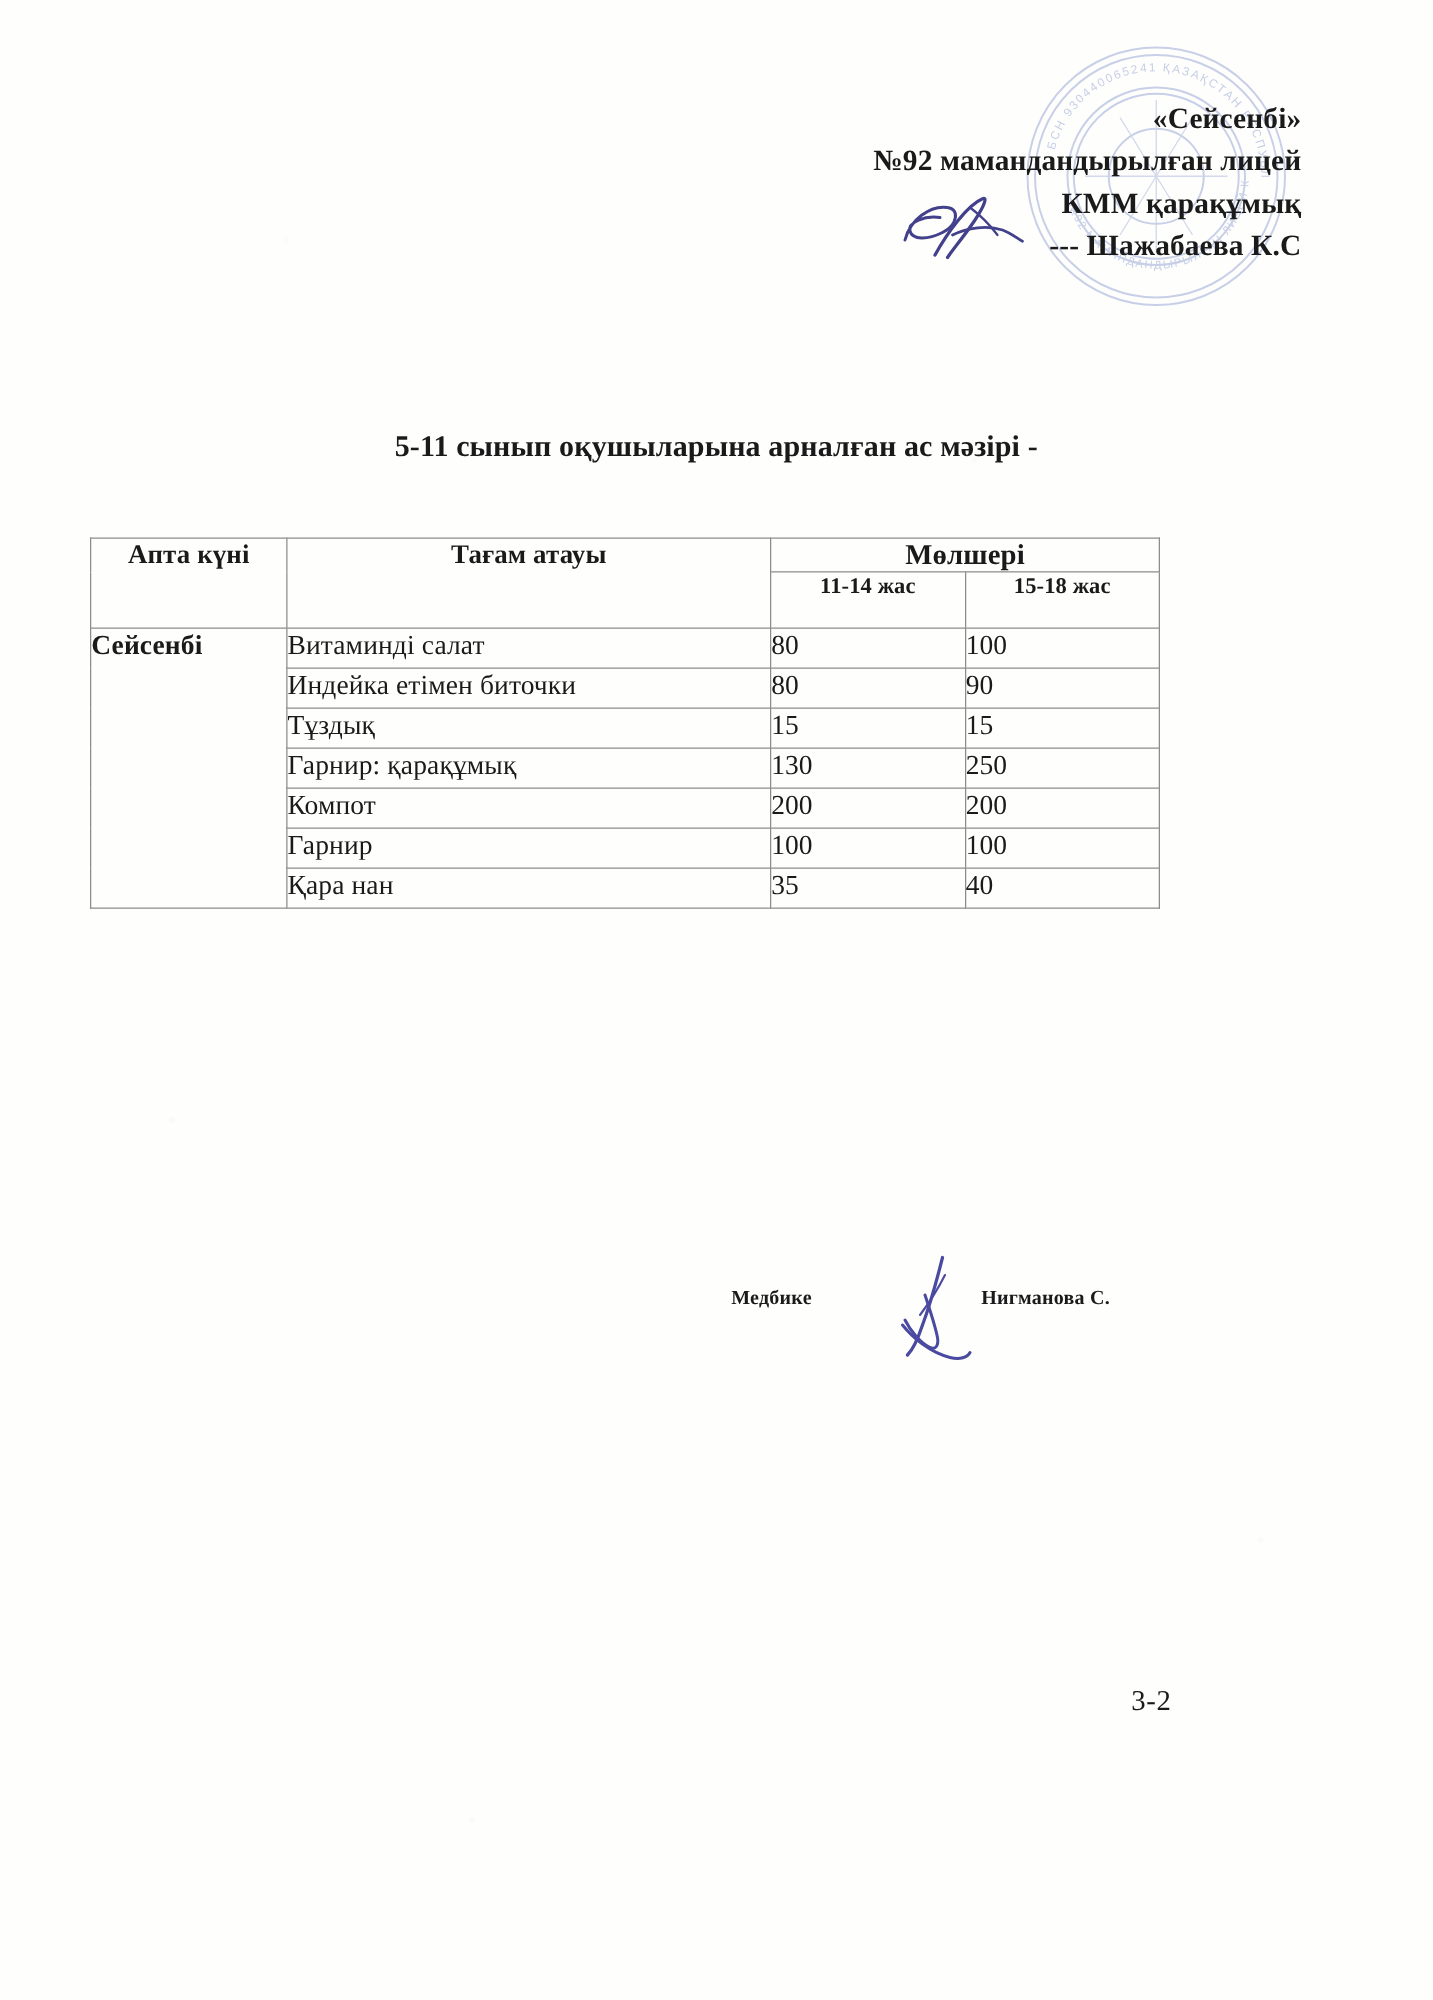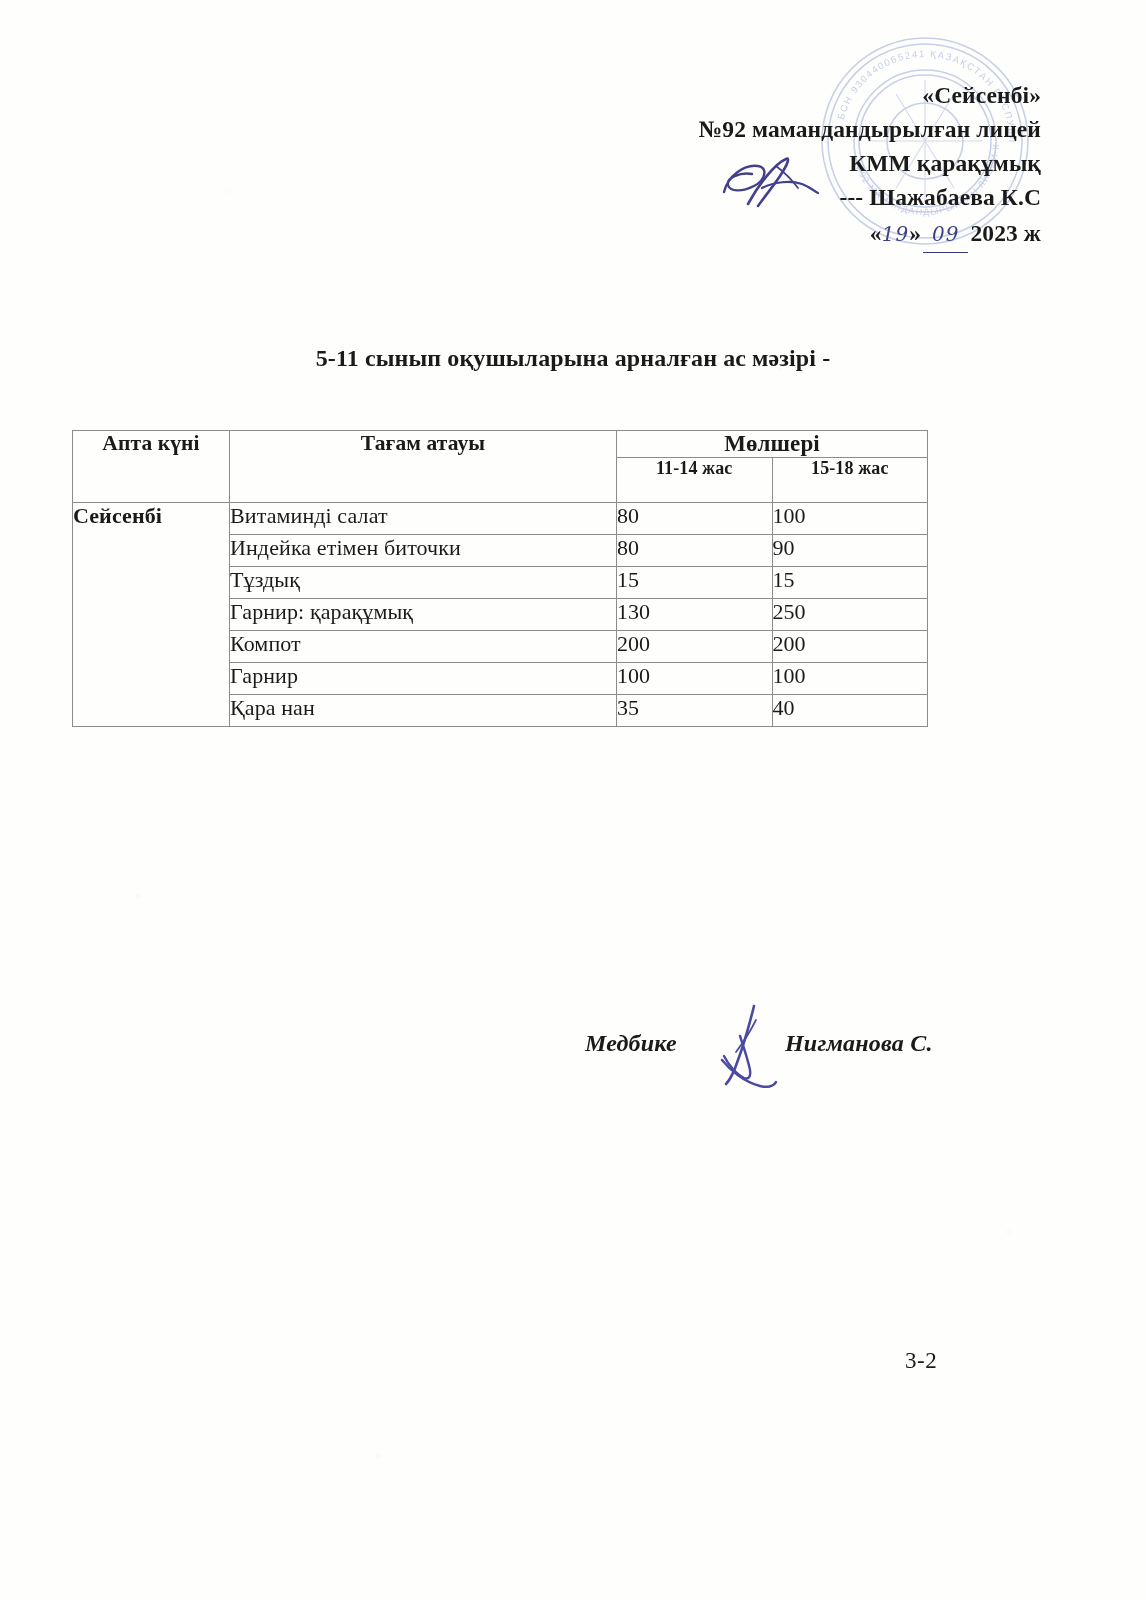--- a/index.html
+++ b/index.html
@@ -172,23 +172,22 @@
   }
 
   
   .footer-sign {
     position: absolute;
     top: 1022px;
     left: 585px;
     width: 420px;
     height: 50px;
     font-weight: bold;
-    font-size: 24px;
+    font-size: 16px;
     letter-spacing: .2px;
-    font-style: italic;
   }
   .sign-role {
     position: absolute;
     left: 0;
     top: 8px;
     white-space: nowrap;
   }
   .sign-name {
     position: absolute;
     left: 200px;
@@ -245,23 +244,20 @@
     </text>
   </svg>
 
   <div class="approval">
     <span class="approval-line">«Сейсенбі»</span>
     <span class="approval-line">№92 мамандандырылған лицей</span>
     <span class="approval-line">КММ қарақұмық</span>
     <span class="approval-dir">
       <span>--- </span><span>Шажабаева К.С</span>
     </span>
-    <span class="date-line">
-      <span>«</span><span class="hw">19</span><span>»</span><span class="hw hw-underline">09</span><span>2023 ж</span>
-    </span>
   </div>
 
   <svg class="dir-signature" viewBox="0 0 140 62" xmlns="http://www.w3.org/2000/svg">
     <g fill="none" stroke="#43418c" stroke-linecap="round" stroke-linejoin="round">
       <path d="M6 40 C10 24, 26 12, 40 14 C50 15, 48 28, 36 34 C24 40, 12 40, 10 33 C8 26, 22 20, 34 22" stroke-width="2.4"></path>
       <path d="M30 52 C40 34, 56 12, 68 7 C72 5, 70 12, 62 24 C54 36, 44 48, 40 54" stroke-width="2.6"></path>
       <path d="M44 36 C56 30, 72 28, 84 32 C92 35, 96 39, 100 41" stroke-width="2.2"></path>
       <path d="M58 14 C66 20, 74 28, 80 36" stroke-width="1.8"></path>
     </g>
   </svg>

